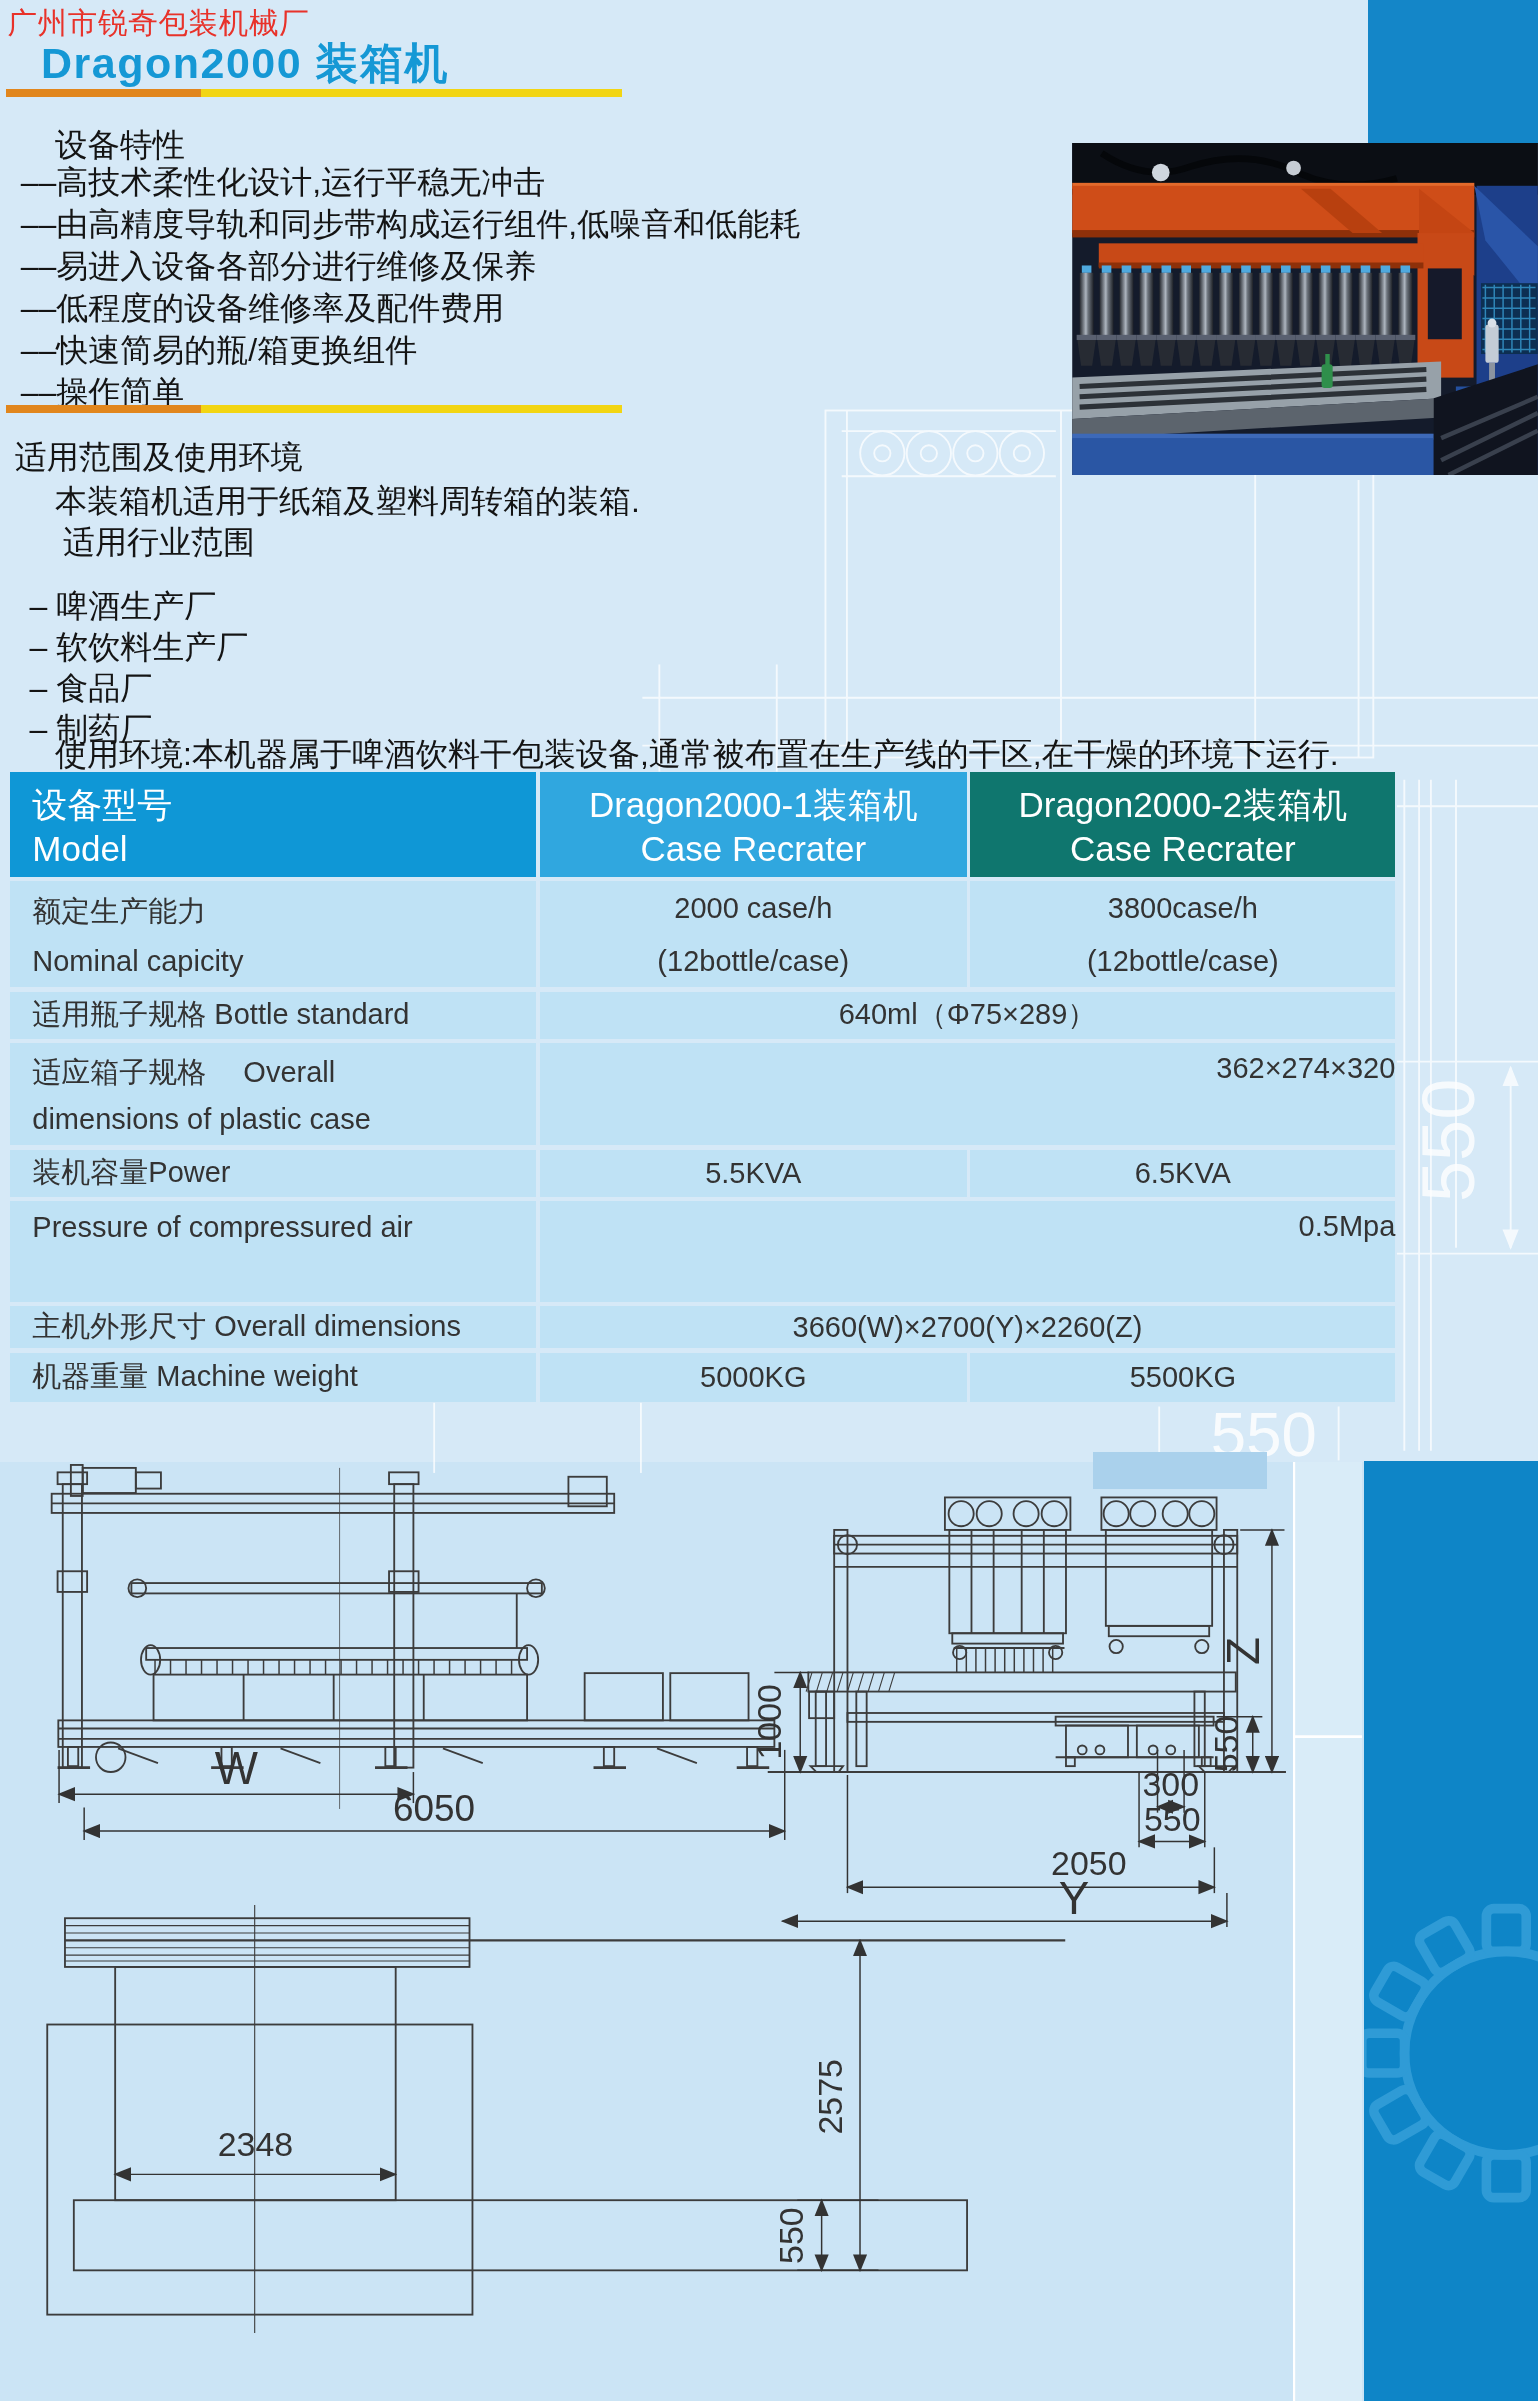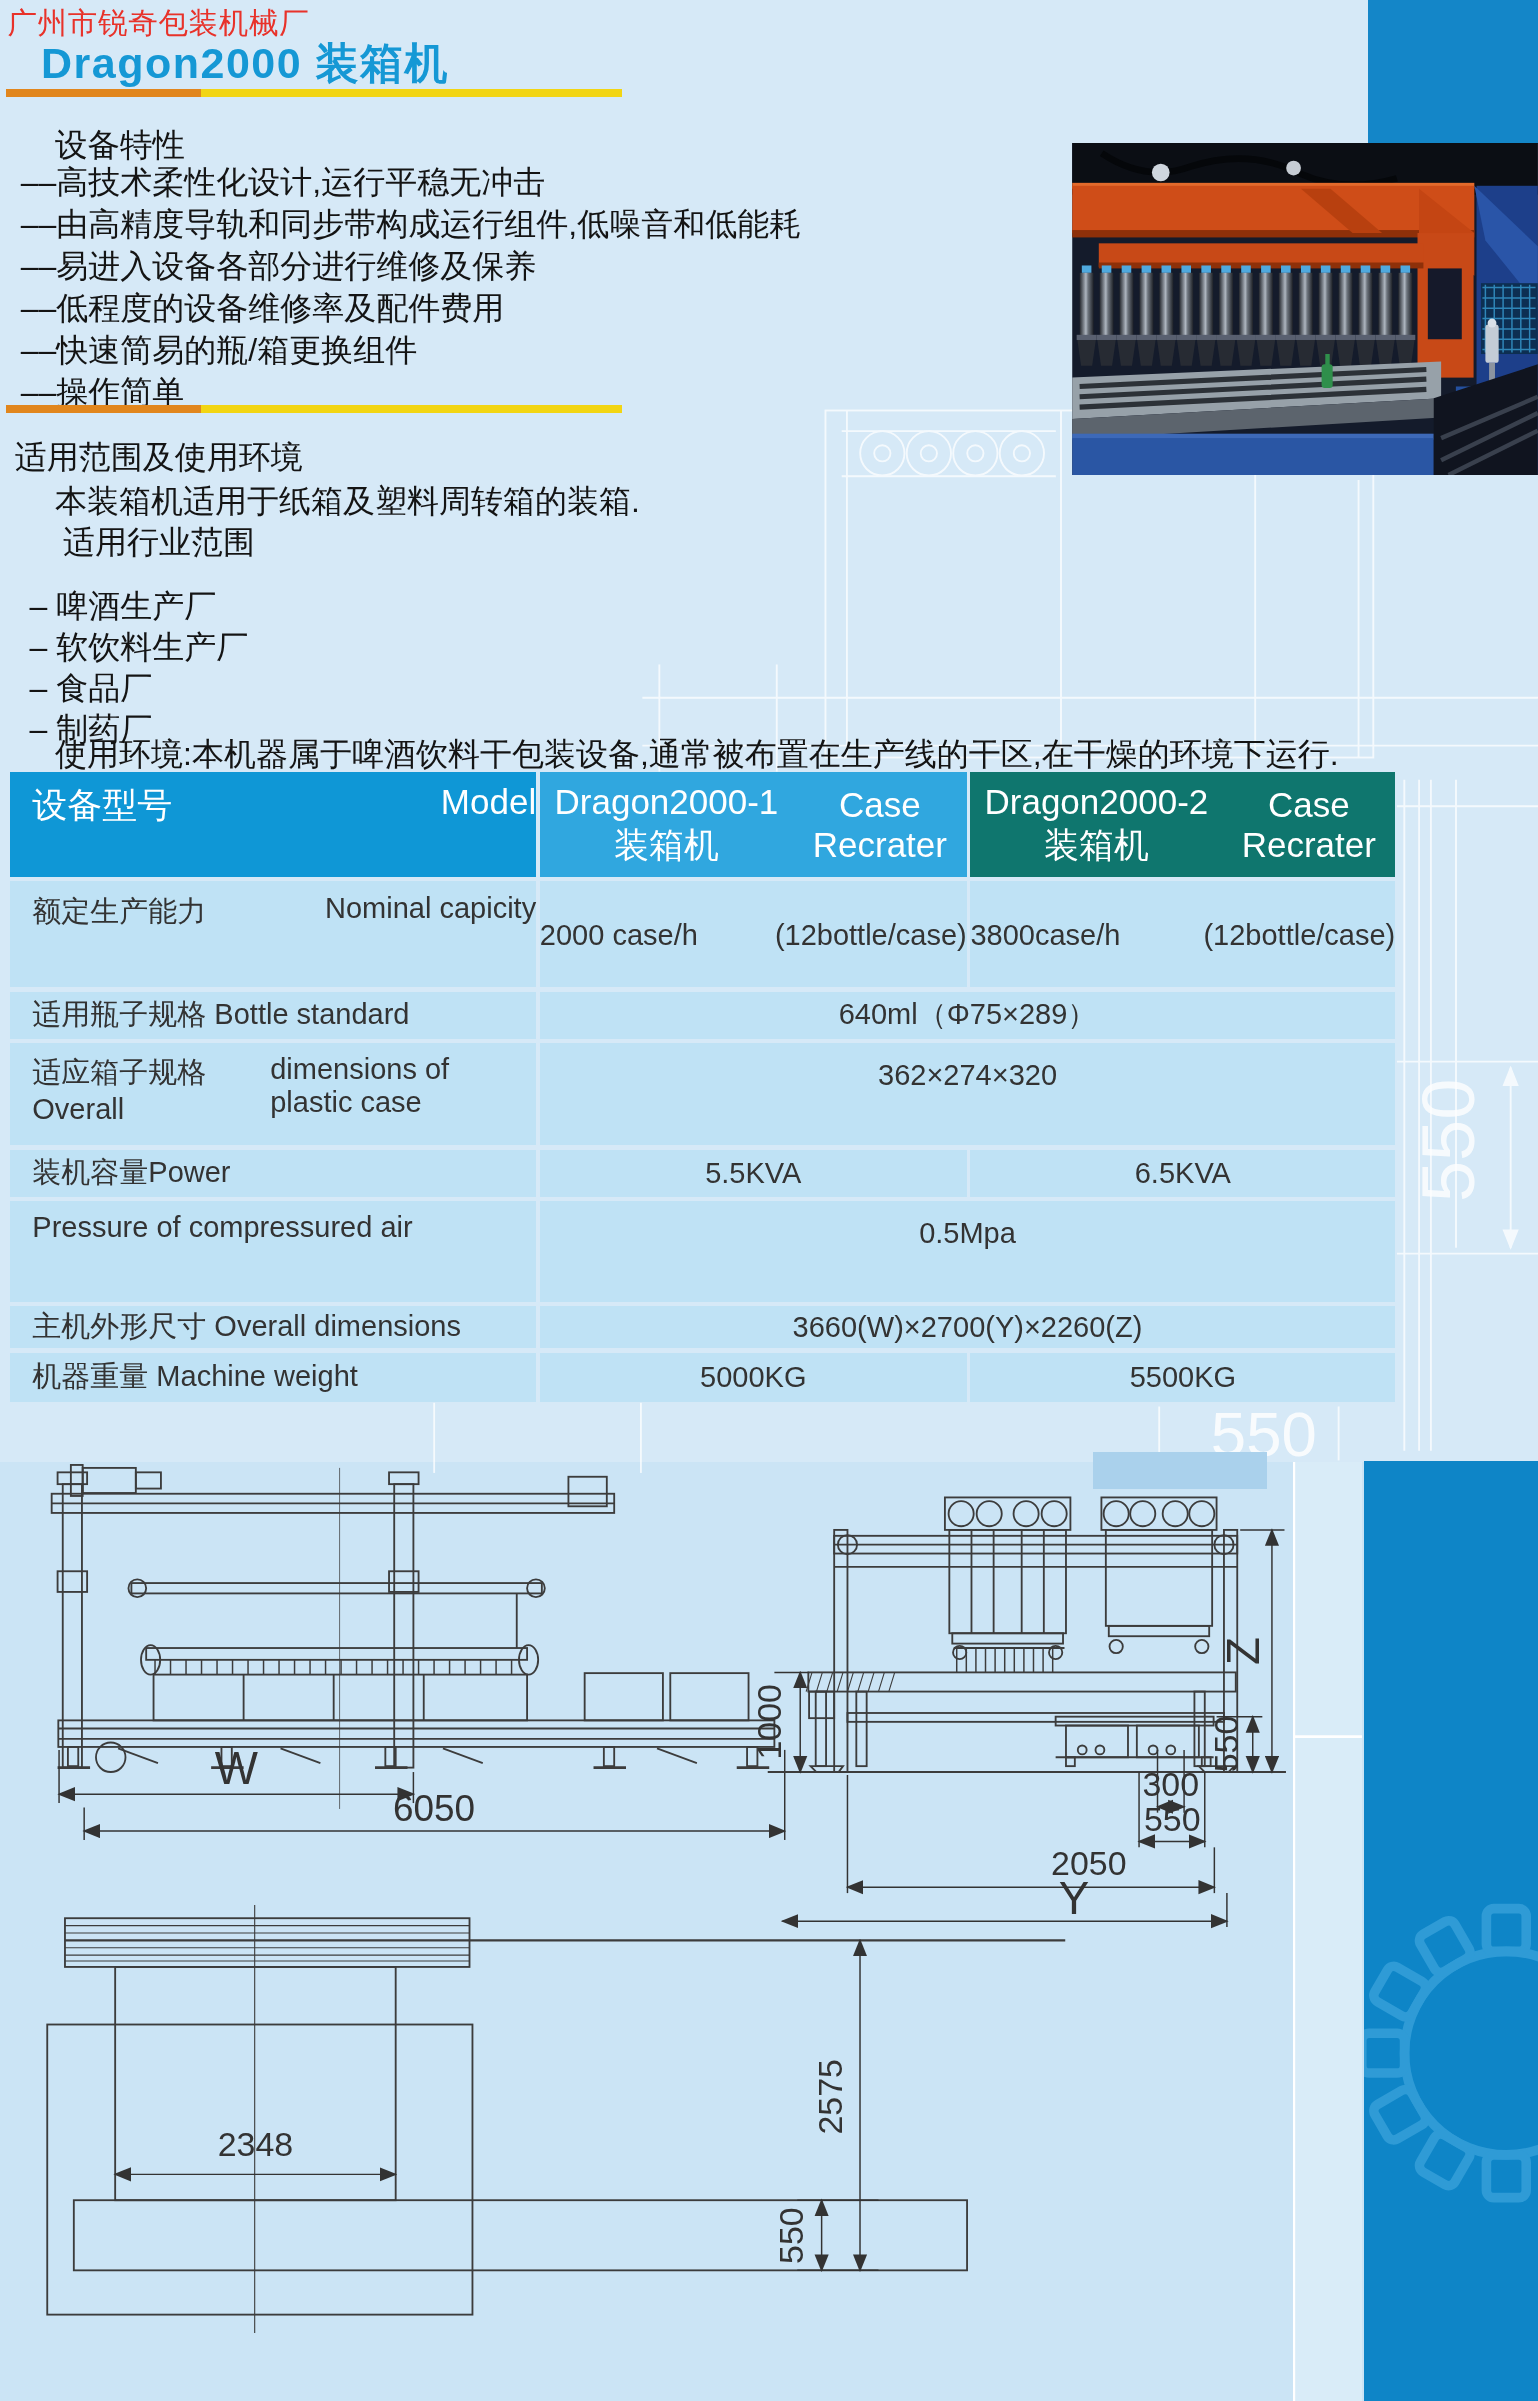--- a/index.html
+++ b/index.html
@@ -24,26 +24,26 @@
   .feat-list div{height:42px;line-height:42px}
   .ind-list div{height:41px;line-height:41px}
 
   
   .spec{left:10.3px;top:772px;width:1385px}
   .trow{display:flex;gap:3.7px;margin-bottom:4.4px}
   .c{background:#bfe2f5;color:#333;font-size:29px;box-sizing:border-box}
   .c1{width:526px}.c2{width:427px}.c3{width:425px}.cspan{width:856px}
   .h1{background:#0f97d6}.h2{background:#30a7df}.h3{background:#0f766e}
   .hd{color:#fff;font-size:35px}
-  .two{display:flex;flex-direction:row;justify-content:space-between;padding-top:10.3px;padding-bottom:9px}
+  .two{display:flex;flex-direction:column;justify-content:space-between;padding-top:10.3px;padding-bottom:9px}
   .one{display:flex;align-items:center}
   .one.ctr{justify-content:center}
   .two.ctr{align-items:center;text-align:center}
   .lp{padding-left:22px}
-  .topv{display:block;padding-top:16px;text-align:center}
+  .topv{display:block;padding-top:9px;text-align:right}
 
   
   .toprect{left:1368px;top:0;width:171px;height:144px;background:#1486c8}
   .photo{left:1072px;top:143px;width:466px;height:332px}
   .band{left:1364px;top:1461px;width:174px;height:941px;background:#0e85c7;overflow:hidden}
   .drawbg{left:0;top:1462px;width:1538px;height:939px;background:#cbe4f5}
   .subrect{left:1093px;top:1452px;width:174px;height:37px;background:#aad1ec}
 
   svg text{font-family:"Liberation Sans","DejaVu Sans",sans-serif}
   .dim{fill:#333;font-size:46px}

